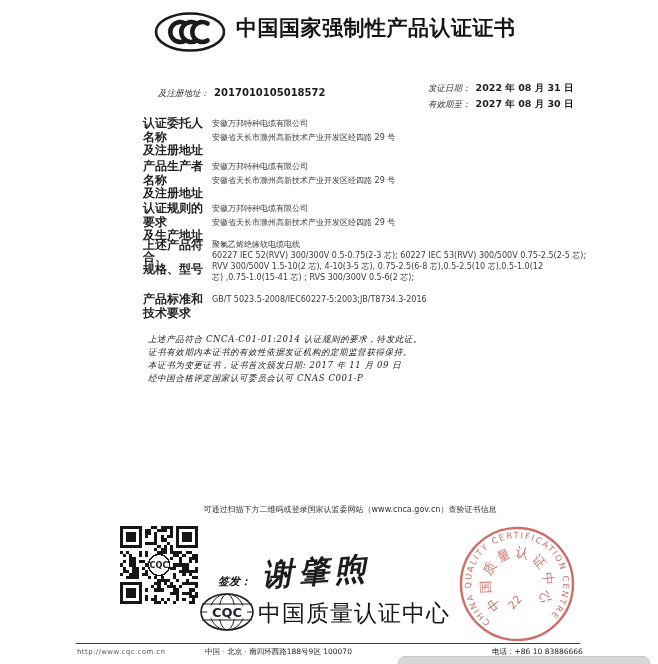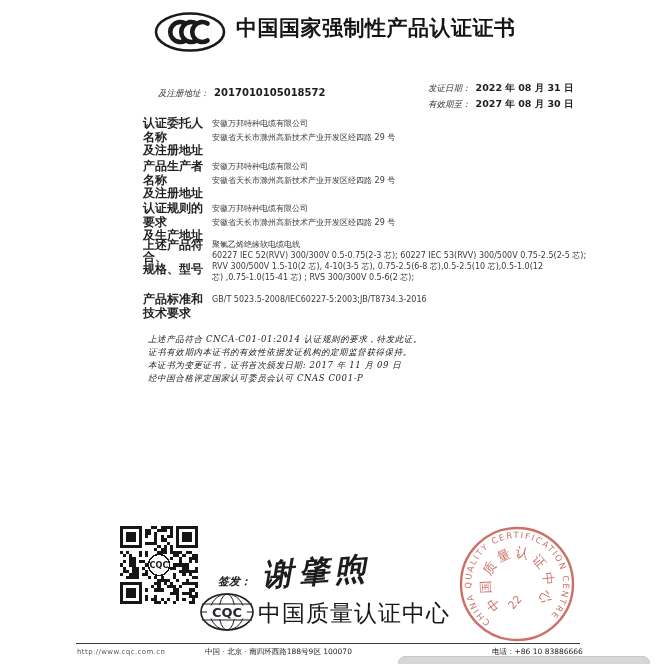--- a/index.html
+++ b/index.html
@@ -140,20 +140,21 @@
     </div>
   </div>
 
   <div class="notes">
     <div>上述产品符合 CNCA-C01-01:2014 认证规则的要求，特发此证。</div>
     <div>证书有效期内本证书的有效性依据发证机构的定期监督获得保持。</div>
     <div>本证书为变更证书，证书首次颁发日期: 2017 年 11 月 09 日</div>
     <div>经中国合格评定国家认可委员会认可 CNAS C001-P</div>
   </div>
 
+  <div class="qr-instruction">可通过扫描下方二维码或登录国家认监委网站（www.cnca.gov.cn）查验证书信息</div>
   <div class="qr-box" id="qr"><svg viewBox="0 0 25 25" width="78" height="78" shape-rendering="crispEdges">
         <rect x="10" y="0" width="1" height="1" fill="#161616"></rect>
         <rect x="11" y="0" width="1" height="1" fill="#161616"></rect>
         <rect x="13" y="0" width="1" height="1" fill="#161616"></rect>
         <rect x="14" y="0" width="1" height="1" fill="#161616"></rect>
         <rect x="15" y="0" width="1" height="1" fill="#161616"></rect>
         <rect x="16" y="0" width="1" height="1" fill="#161616"></rect>
         <rect x="8" y="1" width="1" height="1" fill="#161616"></rect>
         <rect x="9" y="1" width="1" height="1" fill="#161616"></rect>
         <rect x="12" y="1" width="1" height="1" fill="#161616"></rect>

